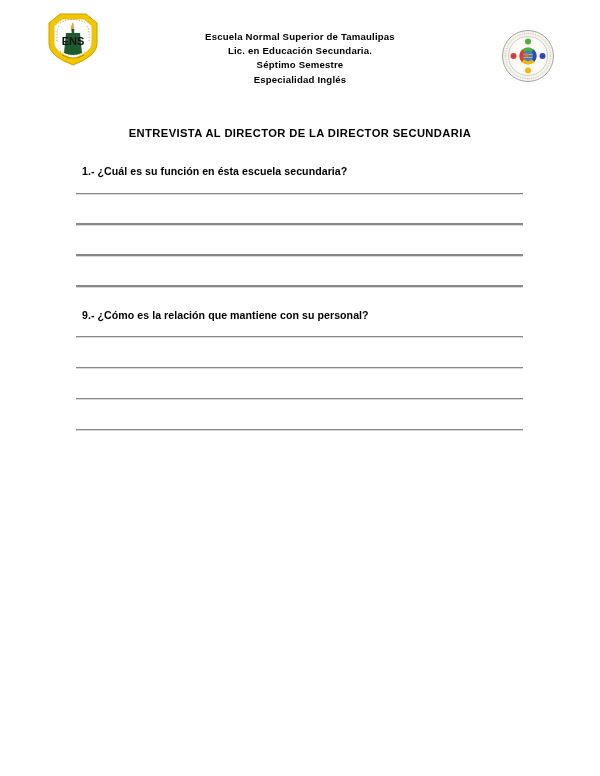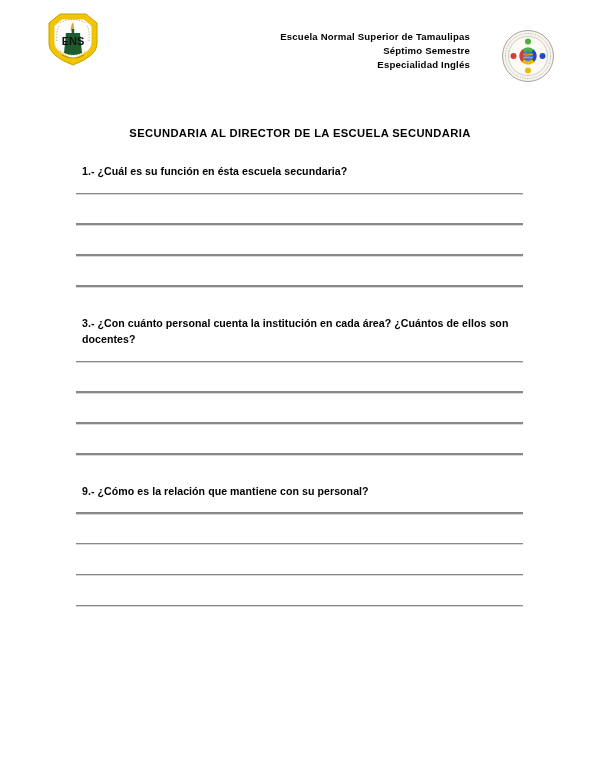--- a/index.html
+++ b/index.html
@@ -31,21 +31,21 @@
     height: 92px;
     padding-top: 26px;
     box-sizing: border-box;
   }
 
   .header-text {
     position: absolute;
     left: 130px;
     top: 30px;
     width: 340px;
-    text-align: right;
+    text-align: center;
     font-size: 9.6px;
     font-weight: bold;
     line-height: 14.2px;
     letter-spacing: 0.02em;
   }
   .header-text div { white-space: nowrap; }
 
   
   .crest-left {
     position: absolute;
@@ -79,21 +79,21 @@
   }
 
   
   .questions {
     position: absolute;
     left: 0;
     top: 163px;
     width: 600px;
   }
 
-  .q-block { margin-bottom: 28px; }
+  .q-block { margin-bottom: 20px; }
 
   .q-text {
     margin: 0 0 0 0;
     padding: 0 66px 0 82px;
     font-size: 10.6px;
     font-weight: bold;
     line-height: 16.5px;
     letter-spacing: 0.005em;
   }
 
@@ -135,20 +135,21 @@
         <rect x="25.6" y="18" width="2.6" height="6" fill="#1d5c2e"></rect>
 
         <text x="27" y="34" font-family="Liberation Sans, sans-serif" font-size="11" font-weight="bold" fill="#111111" text-anchor="middle">ENS</text>
 
         <path d="M16 44 Q27 50 38 44" fill="none" stroke="#b89a00" stroke-width="1.2"></path>
       </svg>
     </div>
 
     <div class="header-text">
       <div>Escuela Normal Superior de Tamaulipas</div>
+      <div>Lic. en Educación Secundaria.</div>
       <div>Séptimo Semestre</div>
       <div>Especialidad Inglés</div>
     </div>
 
     <div class="seal-right">
       <svg viewBox="0 0 54 54" xmlns="http://www.w3.org/2000/svg">
         <circle cx="27" cy="27" r="25.5" fill="#f7f4ec" stroke="#9a9a9a" stroke-width="0.9"></circle>
         <circle cx="27" cy="27" r="19.5" fill="#fdfbf5" stroke="#b9b9b9" stroke-width="0.7"></circle>
 
         <path d="M27 4.5 A22.5 22.5 0 0 1 49.5 27" fill="none" stroke="#8d8d8d" stroke-width="0.6" stroke-dasharray="1 1.4"></path>
@@ -171,44 +172,35 @@
           <circle cx="41.5" cy="27" r="3" fill="#2b46c0"></circle>
           <path d="M33 20.5 Q38.5 27 33 33.5 L30.5 31 Q34 27 30.5 23 Z" fill="#2b46c0"></path>
 
           <circle cx="27" cy="41.5" r="3" fill="#f2b705"></circle>
           <path d="M20.5 33 Q27 38.5 33.5 33 L31 30.5 Q27 34 23 30.5 Z" fill="#f2b705"></path>
         </g>
       </svg>
     </div>
   </div>
 
-  <div class="doc-title">SECUNDARIA AL DIRECTOR DE LA ESCUELA SECUNDARIA</div>
+  <div class="doc-title">ENTREVISTA AL DIRECTOR DE LA DIRECTOR SECUNDARIA</div>
 
   <div class="questions">
 
     <div class="q-block">
       <p class="q-text">1.- ¿Cuál es su función en ésta escuela secundaria?</p>
       <div class="answer-lines">
         <div class="answer-line"></div>
         <div class="answer-line"></div>
         <div class="answer-line"></div>
         <div class="answer-line"></div>
       </div>
     </div>
 
 
-    <div class="q-block">
-      <p class="q-text">3.- ¿Con cuánto personal cuenta la institución en cada área? ¿Cuántos de ellos son docentes?</p>
-      <div class="answer-lines">
-        <div class="answer-line"></div>
-        <div class="answer-line"></div>
-        <div class="answer-line"></div>
-        <div class="answer-line"></div>
-      </div>
-    </div>
 
     <div class="q-block">
       <p class="q-text">9.- ¿Cómo es la relación que mantiene con su personal?</p>
       <div class="answer-lines">
         <div class="answer-line"></div>
         <div class="answer-line"></div>
         <div class="answer-line"></div>
         <div class="answer-line"></div>
       </div>
     </div>

